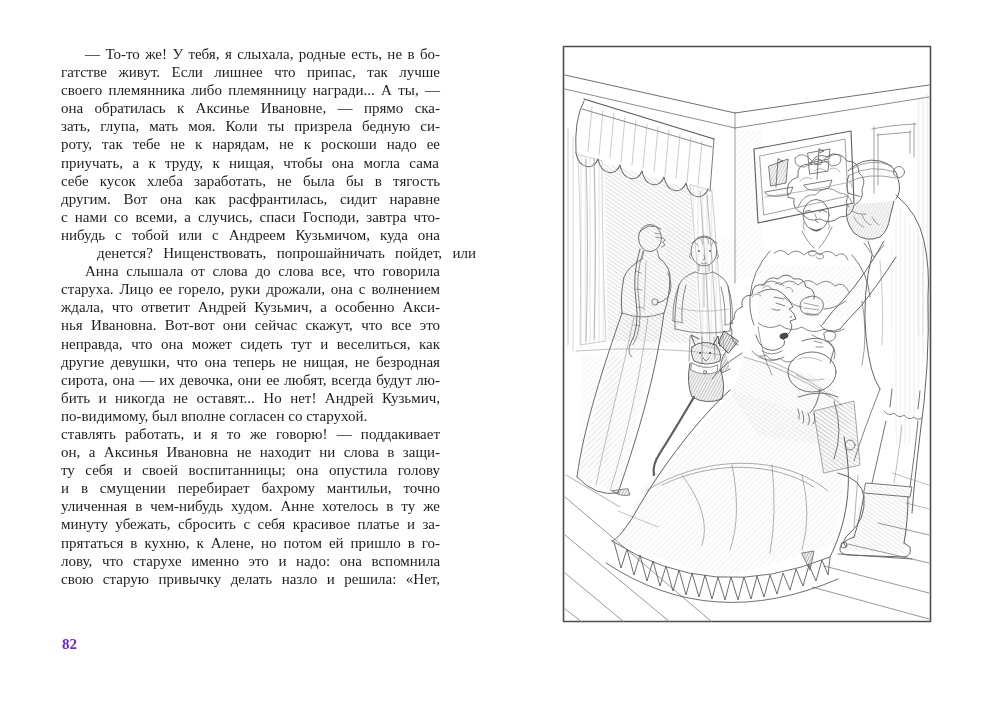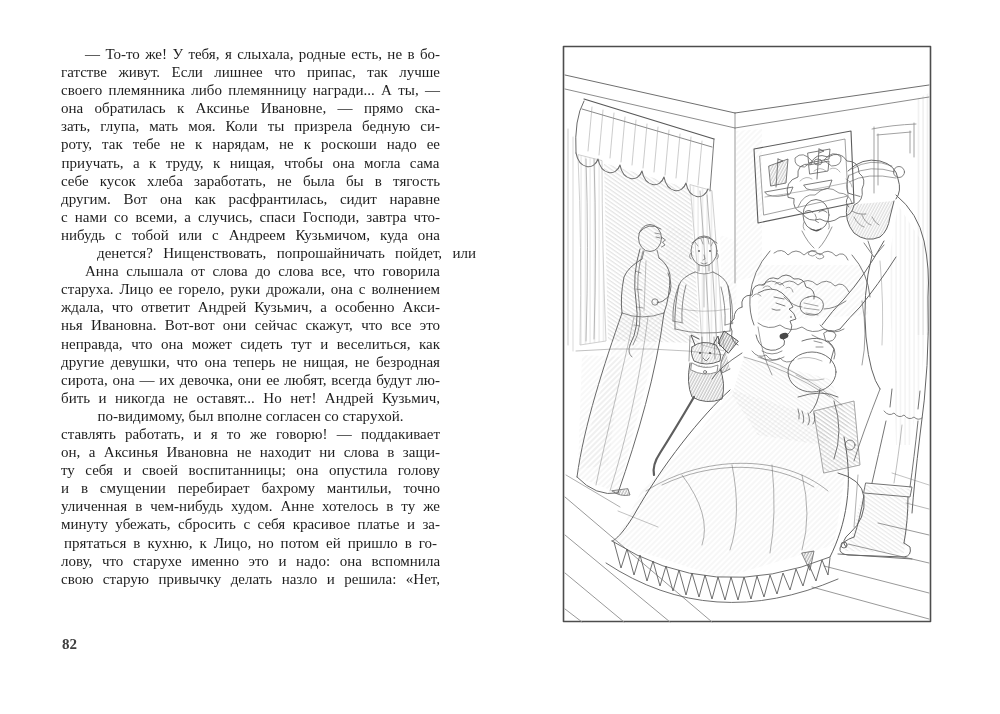--- a/index.html
+++ b/index.html
@@ -1,22 +1,22 @@
 <!DOCTYPE html>
 <html><head>
 <meta charset="utf-8">
 <style>
   html,body{margin:0;padding:0;background:#ffffff;}
   #spread{position:relative;width:1000px;height:714px;background:#ffffff;overflow:hidden;
-          font-family:"Liberation Serif", serif;color:#1e1e1e;text-align:center;}
+          font-family:"Liberation Serif", serif;color:#1e1e1e;}
   #text-block{position:absolute;left:61px;top:45px;width:379px;}
   .line{white-space:nowrap;height:18.1px;line-height:18.1px;font-size:15px;color:#1e1e1e;}
   .line span{display:inline-block;white-space:inherit;}
   .indent span{margin-left:24px;}
-  #page-number{position:absolute;left:62px;top:636px;font-size:15px;font-weight:700;color:#404040;}
+  #page-number{position:absolute;left:62px;top:636px;font-size:15px;font-weight:700;color:#6d28d9;}
   #illu{position:absolute;left:562px;top:45px;width:370px;height:578px;margin:0;}
   svg{display:block;}
 </style>
 </head>
 <body>
 
 <div id="spread">
 
   <div>
     <div id="text-block">
@@ -40,21 +40,21 @@
         <div class="line"><span style="word-spacing: 2.83px;">другие девушки, что она теперь не нищая, не безродная</span></div>
         <div class="line"><span style="word-spacing: 1.07px;">сирота, она — их девочка, они ее любят, всегда будут лю-</span></div>
         <div class="line"><span style="word-spacing: 4.73px;">бить и никогда не оставят... Но нет! Андрей Кузьмич,</span></div>
         <div class="line endline"><span>по-видимому, был вполне согласен со старухой.</span></div>
         <div class="line"><span style="word-spacing: 5.48px;">ставлять работать, и я то же говорю! — поддакивает</span></div>
         <div class="line"><span style="word-spacing: 4.71px;">он, а Аксинья Ивановна не находит ни слова в защи-</span></div>
         <div class="line"><span style="word-spacing: 6.73px;">ту себя и своей воспитанницы; она опустила голову</span></div>
         <div class="line"><span style="word-spacing: 8.13px;">и в смущении перебирает бахрому мантильи, точно</span></div>
         <div class="line"><span style="word-spacing: 4.22px;">уличенная в чем-нибудь худом. Анне хотелось в ту же</span></div>
         <div class="line"><span style="word-spacing: 3.72px;">минуту убежать, сбросить с себя красивое платье и за-</span></div>
-        <div class="line"><span style="word-spacing: 3.22px;">прятаться в кухню, к Лицо, но потом ей пришло в го-</span></div>
+        <div class="line"><span style="word-spacing: 3.22px;">прятаться в кухню, к Алене, но потом ей пришло в го-</span></div>
         <div class="line"><span style="word-spacing: 5.86px;">лову, что старухе именно это и надо: она вспомнила</span></div>
         <div class="line"><span style="word-spacing: 5.75px;">свою старую привычку делать назло и решила: «Нет,</span></div>
       </div>
     <div id="page-number">82</div>
   </div>
 
   <figure id="illu">
     <svg viewBox="0 0 370 578" width="370" height="578" stroke-linecap="round" stroke-linejoin="round" fill="none">
       <defs>
         <pattern id="hA" width="4" height="4" patternUnits="userSpaceOnUse" patternTransform="rotate(45)">

